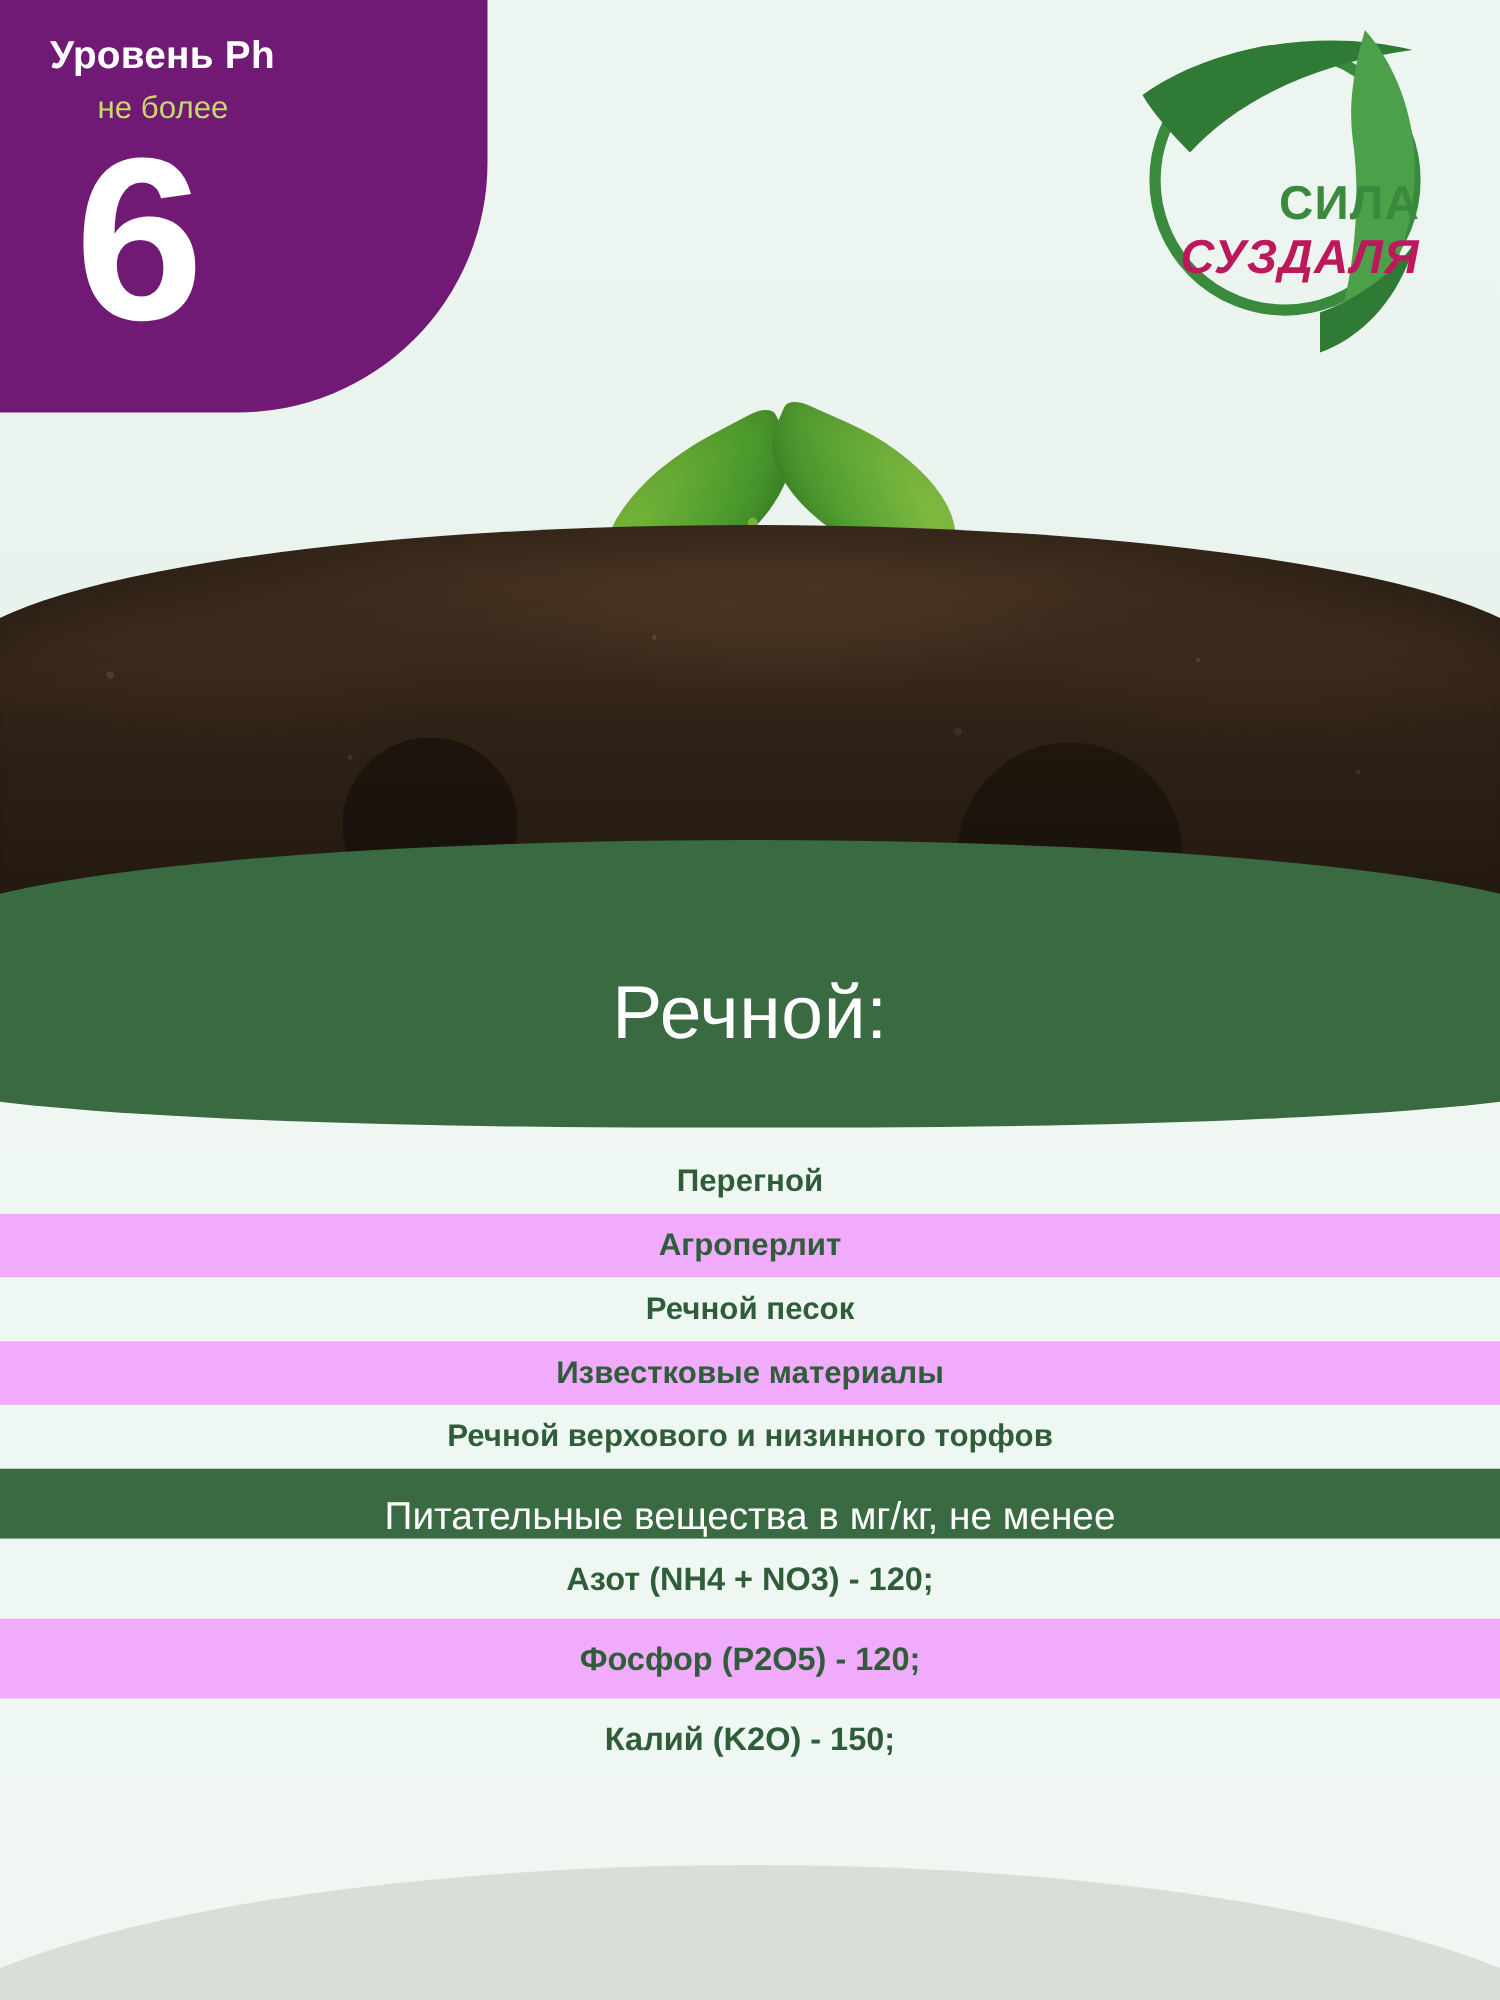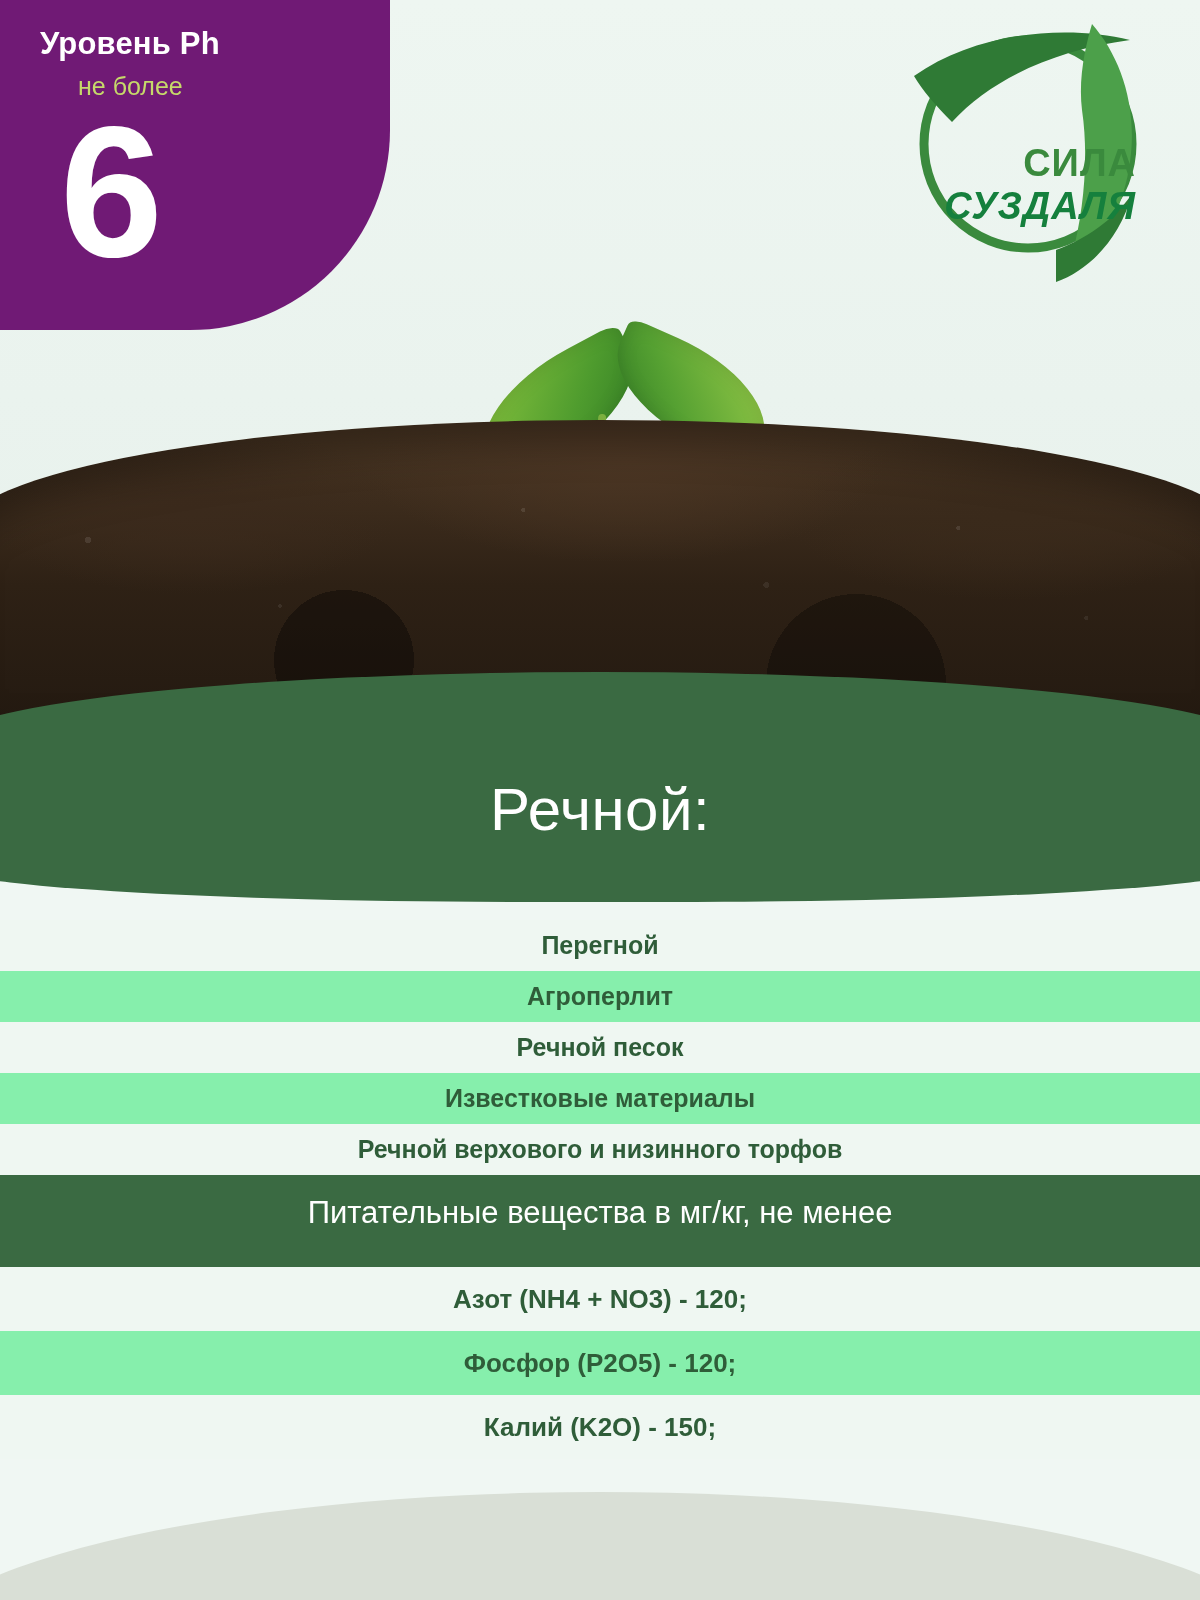--- a/index.html
+++ b/index.html
@@ -183,24 +183,24 @@
     z-index: 3;
   }
   .row {
     height: 51px;
     line-height: 51px;
     text-align: center;
     font-size: 25px;
     font-weight: bold;
     color: #2f5d39;
   }
-  .row.alt { background: #86efac; }
+  .row.alt { background: #f0abfc; }
   .row.plain { background: #eff7f2; }
   .row-head {
-    height: 92px;
+    height: 56px;
     line-height: 76px;
     text-align: center;
     background: #3a6a42;
     color: #ffffff;
     font-size: 31px;
     font-weight: normal;
   }
   .row.nut {
     height: 64px;
     line-height: 64px;
@@ -244,21 +244,21 @@
 
   <div class="logo">
     <svg width="250" height="275" viewBox="0 0 250 275">
       <circle cx="122" cy="130" r="104" fill="none" stroke="#3a8a3d" stroke-width="9"></circle>
       <path d="M8 62 C70 18 160 10 224 26 C150 36 86 64 46 108 C30 92 16 76 8 62 Z" fill="#2f7a35"></path>
       <path d="M186 10 C214 42 232 92 224 148 C216 206 186 244 160 262 C176 214 184 150 176 96 C172 64 180 30 186 10 Z" fill="#4ca04a"></path>
       <path d="M150 236 C178 226 208 206 226 180 C214 224 184 256 150 268 Z" fill="#2f7a35"></path>
     </svg>
     <div style="position:absolute;left:10px;top:128px;width:220px;text-align:right;">
       <div style="font-size:38px;font-weight:bold;color:#3a8a3d;letter-spacing:1px;">СИЛА</div>
-      <div style="font-size:38px;font-weight:bold;color:#15803d;letter-spacing:1px;font-style:italic;">СУЗДАЛЯ</div>
+      <div style="font-size:38px;font-weight:bold;color:#be185d;letter-spacing:1px;font-style:italic;">СУЗДАЛЯ</div>
     </div>
   </div>
 
   <div class="band"></div>
   <div class="band-title">Речной:</div>
 
   <div class="rows">
     <div class="row plain">Перегной</div>
     <div class="row alt">Агроперлит</div>
     <div class="row plain">Речной песок</div>

